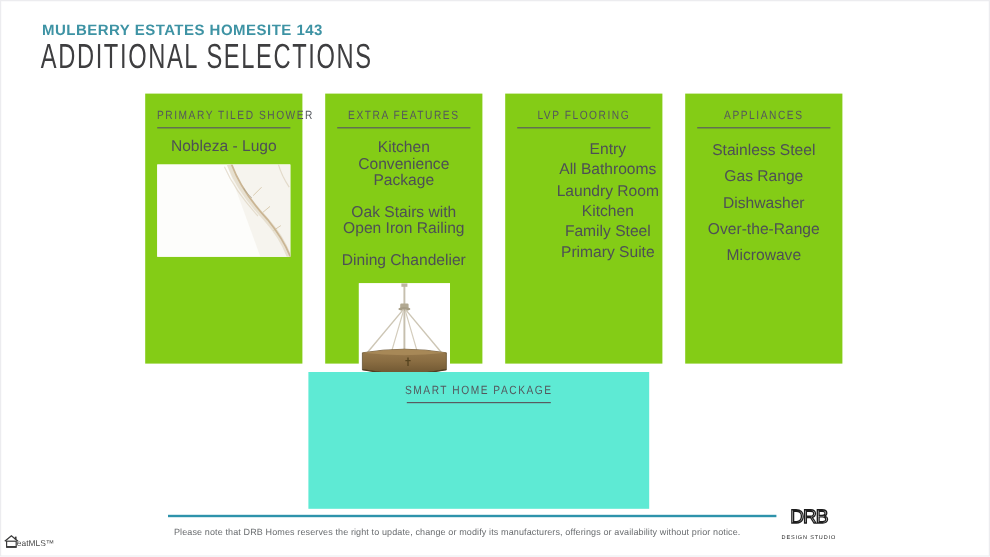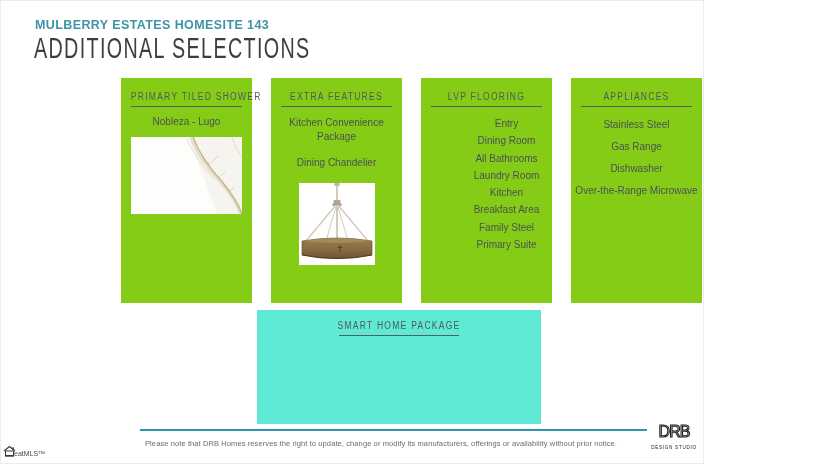--- a/index.html
+++ b/index.html
@@ -1,20 +1,19 @@
 <!DOCTYPE html>
 <html><head>
 <meta charset="utf-8">
 <style>
   html,body{margin:0;padding:0;background:#fff;}
   .page{
-    position:relative;width:656px;height:464px;background:#ffffff;
+    position:relative;width:825px;height:464px;background:#ffffff;
     font-family:"Liberation Sans", sans-serif;overflow:hidden;
     box-shadow:inset 0 0 0 1px #ececef;
-    padding-left:48px;
   }
   
   .hdr-sub{
     position:absolute;left:35px;top:18px;
     font-size:12.5px;font-weight:700;letter-spacing:.4px;color:#3E93A4;
   }
   .hdr-title{
     position:absolute;left:34px;top:32px;
     font-size:29px;font-weight:300;letter-spacing:2px;color:#3E3E40;
     transform:scaleX(.68);transform-origin:left center;white-space:nowrap;
@@ -23,21 +22,21 @@
   .card{
     position:absolute;top:78px;width:131px;height:225px;background:#84cc16;
   }
   .card.c1{left:121px}.card.c2{left:271px}.card.c3{left:421px}.card.c4{left:571px}
   .card-title{
     display:block;margin-top:13px;text-align:center;
     font-size:10px;color:#54575D;letter-spacing:1.5px;
     transform:scaleX(.85);transform-origin:center;white-space:nowrap;
   }
   .card-rule{width:111px;height:1px;background:#595B60;margin:4px auto 0;}
-  .items{text-align:center;font-size:10px;color:#4D5055;}
+  .items{text-align:center;font-size:13px;color:#4D5055;}
   .items-single .list-item{line-height:14px;}
   .items-single{margin-top:8px;}
   .items-lvp{margin-top:8px;margin-left:40px;}
   .items-lvp .list-item{line-height:17.3px;}
   .items-app{margin-top:7px;}
   .items-app .list-item{line-height:22px;}
   .items-ef{margin-top:9px;}
   .items-ef .ef-item{width:112px;margin:0 auto 13px;line-height:13.5px;}
   
   .marble{display:block;width:111px;height:77px;margin:8px auto 0;background:#fff;}
@@ -91,20 +90,21 @@
       <path d="M101,0 C103,7 106,13 110,19" fill="none" stroke="#d6cab2" stroke-width="1" opacity="0.6"></path>
       <path d="M72,20 c2,3 4,5 7,8" fill="none" stroke="#9c9484" stroke-width="0.7" opacity="0.6"></path>
     </svg>
   </div>
 
   <div class="card c2">
     <span class="card-title">EXTRA FEATURES</span>
     <div class="card-rule"></div>
     <div class="items items-ef">
         <div class="ef-item">Kitchen Convenience Package</div>
+        <div class="ef-item">Oak Stairs with Open Iron Railing</div>
         <div class="ef-item">Dining Chandelier</div>
       </div>
     <svg class="chandelier" viewBox="0 0 76 82" xmlns="http://www.w3.org/2000/svg">
       <defs>
         <linearGradient id="drum" x1="0" y1="0" x2="0" y2="1">
           <stop offset="0" stop-color="#9a7c4f"></stop>
           <stop offset="0.5" stop-color="#8a6d42"></stop>
           <stop offset="1" stop-color="#6e5631"></stop>
         </linearGradient>
       </defs>
@@ -122,25 +122,23 @@
       <path d="M3,72 Q38,79 73,72" fill="none" stroke="#4f3c20" stroke-width="1"></path>
       <path d="M41,62 v7 M38.8,64.5 h4.4" stroke="#55431f" stroke-width="1.1" fill="none"></path>
     </svg>
   </div>
 
   <div class="card c3">
     <span class="card-title">LVP FLOORING</span>
     <div class="card-rule"></div>
     <div class="items items-lvp">
         <div class="list-item">Entry</div>
-        <div class="list-item">Dining Room</div>
         <div class="list-item">All Bathrooms</div>
         <div class="list-item">Laundry Room</div>
         <div class="list-item">Kitchen</div>
-        <div class="list-item">Breakfast Area</div>
         <div class="list-item">Family Steel</div>
         <div class="list-item">Primary Suite</div>
       </div>
   </div>
 
   <div class="card c4">
     <span class="card-title">APPLIANCES</span>
     <div class="card-rule"></div>
     <div class="items items-app">
         <div class="list-item">Stainless Steel</div>

